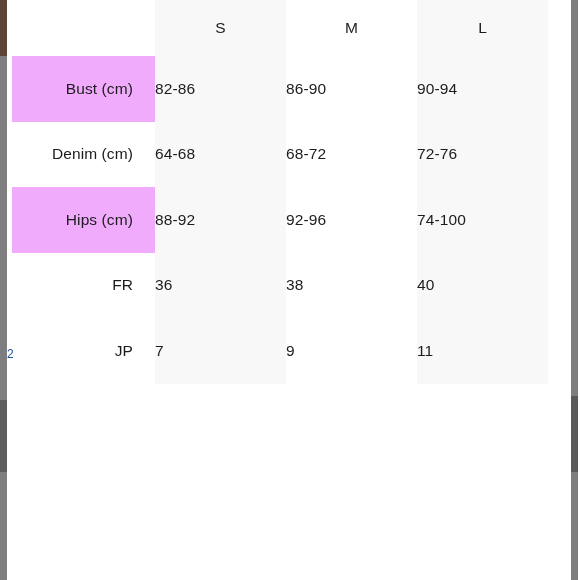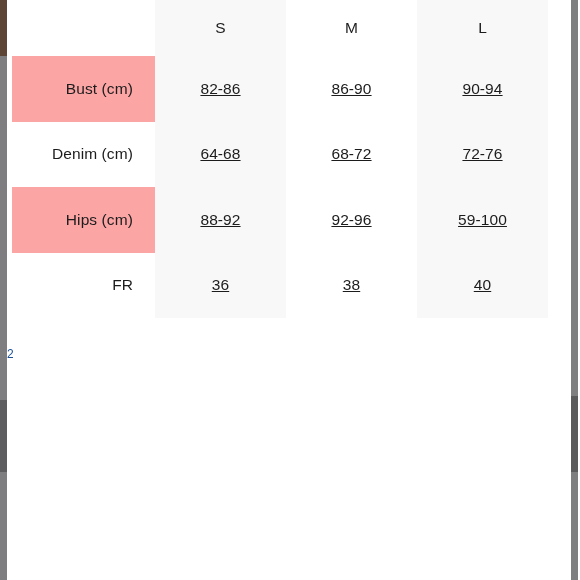--- a/index.html
+++ b/index.html
@@ -125,30 +125,29 @@
 
   
   table.chart thead th { height: 56px; }
 
   
   table.chart .label-cell {
     text-align: right;
     padding-right: 22px;
   }
   table.chart .size-cell {
-    text-align: center;
-    text-decoration: underline;
+    text-align: left;
   }
   table.chart .head-size {
     text-align: center;
     font-weight: 400;
   }
 
   
-  table.chart .label-cell.tinted { background: #fca5a5; }
+  table.chart .label-cell.tinted { background: #f0abfc; }
   table.chart .label-cell.plain  { background: #ffffff; }
 
   
   table.chart .col-s,
   table.chart .col-l { background: #f8f8f9; }
   table.chart .col-m { background: #ffffff; }
 
   
   table.chart thead .label-cell { background: #ffffff; }
 </style>
@@ -188,33 +187,39 @@
           <td class="label-cell plain">Denim (cm)</td>
           <td class="size-cell col-s">64-68</td>
           <td class="size-cell col-m">68-72</td>
           <td class="size-cell col-l">72-76</td>
         </tr>
 
         <tr>
           <td class="label-cell tinted">Hips (cm)</td>
           <td class="size-cell col-s">88-92</td>
           <td class="size-cell col-m">92-96</td>
-          <td class="size-cell col-l">59-100</td>
+          <td class="size-cell col-l">74-100</td>
         </tr>
 
         <tr>
           <td class="label-cell plain">FR</td>
           <td class="size-cell col-s">36</td>
           <td class="size-cell col-m">38</td>
           <td class="size-cell col-l">40</td>
         </tr>
 
 
 
 
+        <tr>
+          <td class="label-cell plain">JP</td>
+          <td class="size-cell col-s">7</td>
+          <td class="size-cell col-m">9</td>
+          <td class="size-cell col-l">11</td>
+        </tr>
 
       </tbody>
     </table>
   </div>
 
   <div id="left-edge">
     <div id="left-accent-strip"></div>
     <div id="left-scrollbar-track">
       <div id="left-scrollbar-thumb"></div>
     </div>

